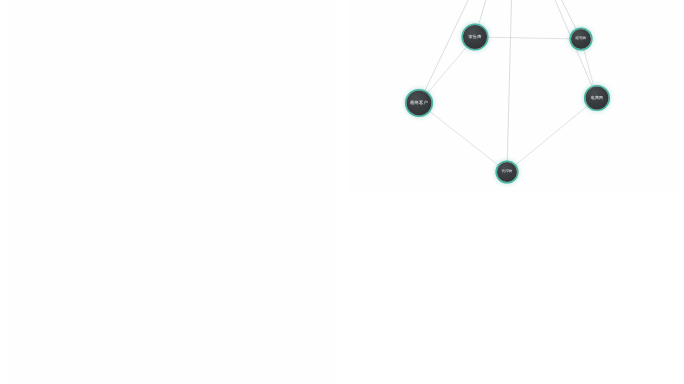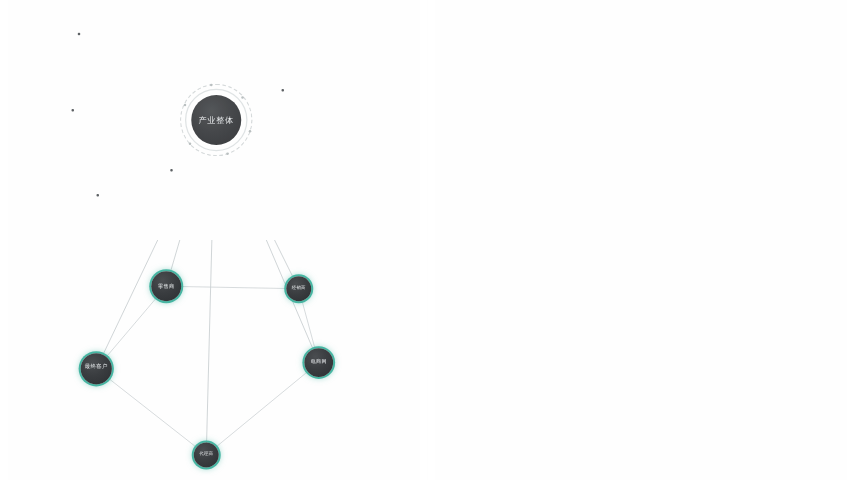--- a/index.html
+++ b/index.html
@@ -100,41 +100,20 @@
   .fade-center{
     opacity:.92;
   }
 </style>
 </head>
 <body>
 
 <div id="stage">
     <div class="frame">
       <div class="graph">
-        <svg class="edges" viewBox="0 0 342 192"></svg>
-        <div class="ring" style="left: 173px; top: 96px; width: 50px; height: 50px;"></div>
-        <div class="ring dashed" style="left: 173px; top: 96px; width: 58px; height: 58px;"></div>
-        <div class="ring tick" style="left: 173px; top: 96px; width: 56px; height: 56px;">
-          <i style="left: 54.6296px; top: 36.6525px;"></i>
-          <i style="left: 36.6525px; top: 54.6296px;"></i>
-          <i style="left: 7.19194px; top: 46.7357px;"></i>
-          <i style="left: 2.62338px; top: 16.1667px;"></i>
-          <i style="left: 24.1032px; top: 0.272494px;"></i>
-          <i style="left: 49.4492px; top: 10.0019px;"></i>
-        </div>
-        <div class="node center fade-center" style="left: 173px; top: 96px; width: 40px; height: 40px; font-size: 6.5px;">产业整体</div>
-        <div class="particle" style="left: 58px; top: 88px;"></div>
-        <div class="particle" style="left: 226px; top: 72px;"></div>
-        <div class="particle" style="left: 137px; top: 136px;"></div>
-        <div class="particle" style="left: 78px; top: 156px;"></div>
-        <div class="particle" style="left: 63px; top: 27px;"></div>
-      </div>
-    </div>
-    <div class="frame">
-      <div class="graph">
         <svg class="edges" viewBox="0 0 342 192">
           <line x1="-175" y1="96" x2="-212" y2="23" stroke="#c9cfd1" stroke-width="0.7"></line>
           <line x1="-175" y1="96" x2="-116" y2="43" stroke="#c9cfd1" stroke-width="0.7"></line>
           <line x1="-175" y1="96" x2="-104" y2="95" stroke="#c9cfd1" stroke-width="0.7"></line>
           <line x1="-175" y1="96" x2="-284" y2="101" stroke="#c9cfd1" stroke-width="0.7"></line>
           <line x1="-175" y1="96" x2="-164" y2="170" stroke="#c9cfd1" stroke-width="0.7"></line>
           <line x1="-212" y1="23" x2="-116" y2="43" stroke="#c9cfd1" stroke-width="0.6"></line>
           <line x1="-212" y1="23" x2="-284" y2="101" stroke="#c9cfd1" stroke-width="0.6"></line>
           <line x1="-116" y1="43" x2="-104" y2="95" stroke="#c9cfd1" stroke-width="0.6"></line>
           <line x1="-104" y1="95" x2="-164" y2="170" stroke="#c9cfd1" stroke-width="0.6"></line>

